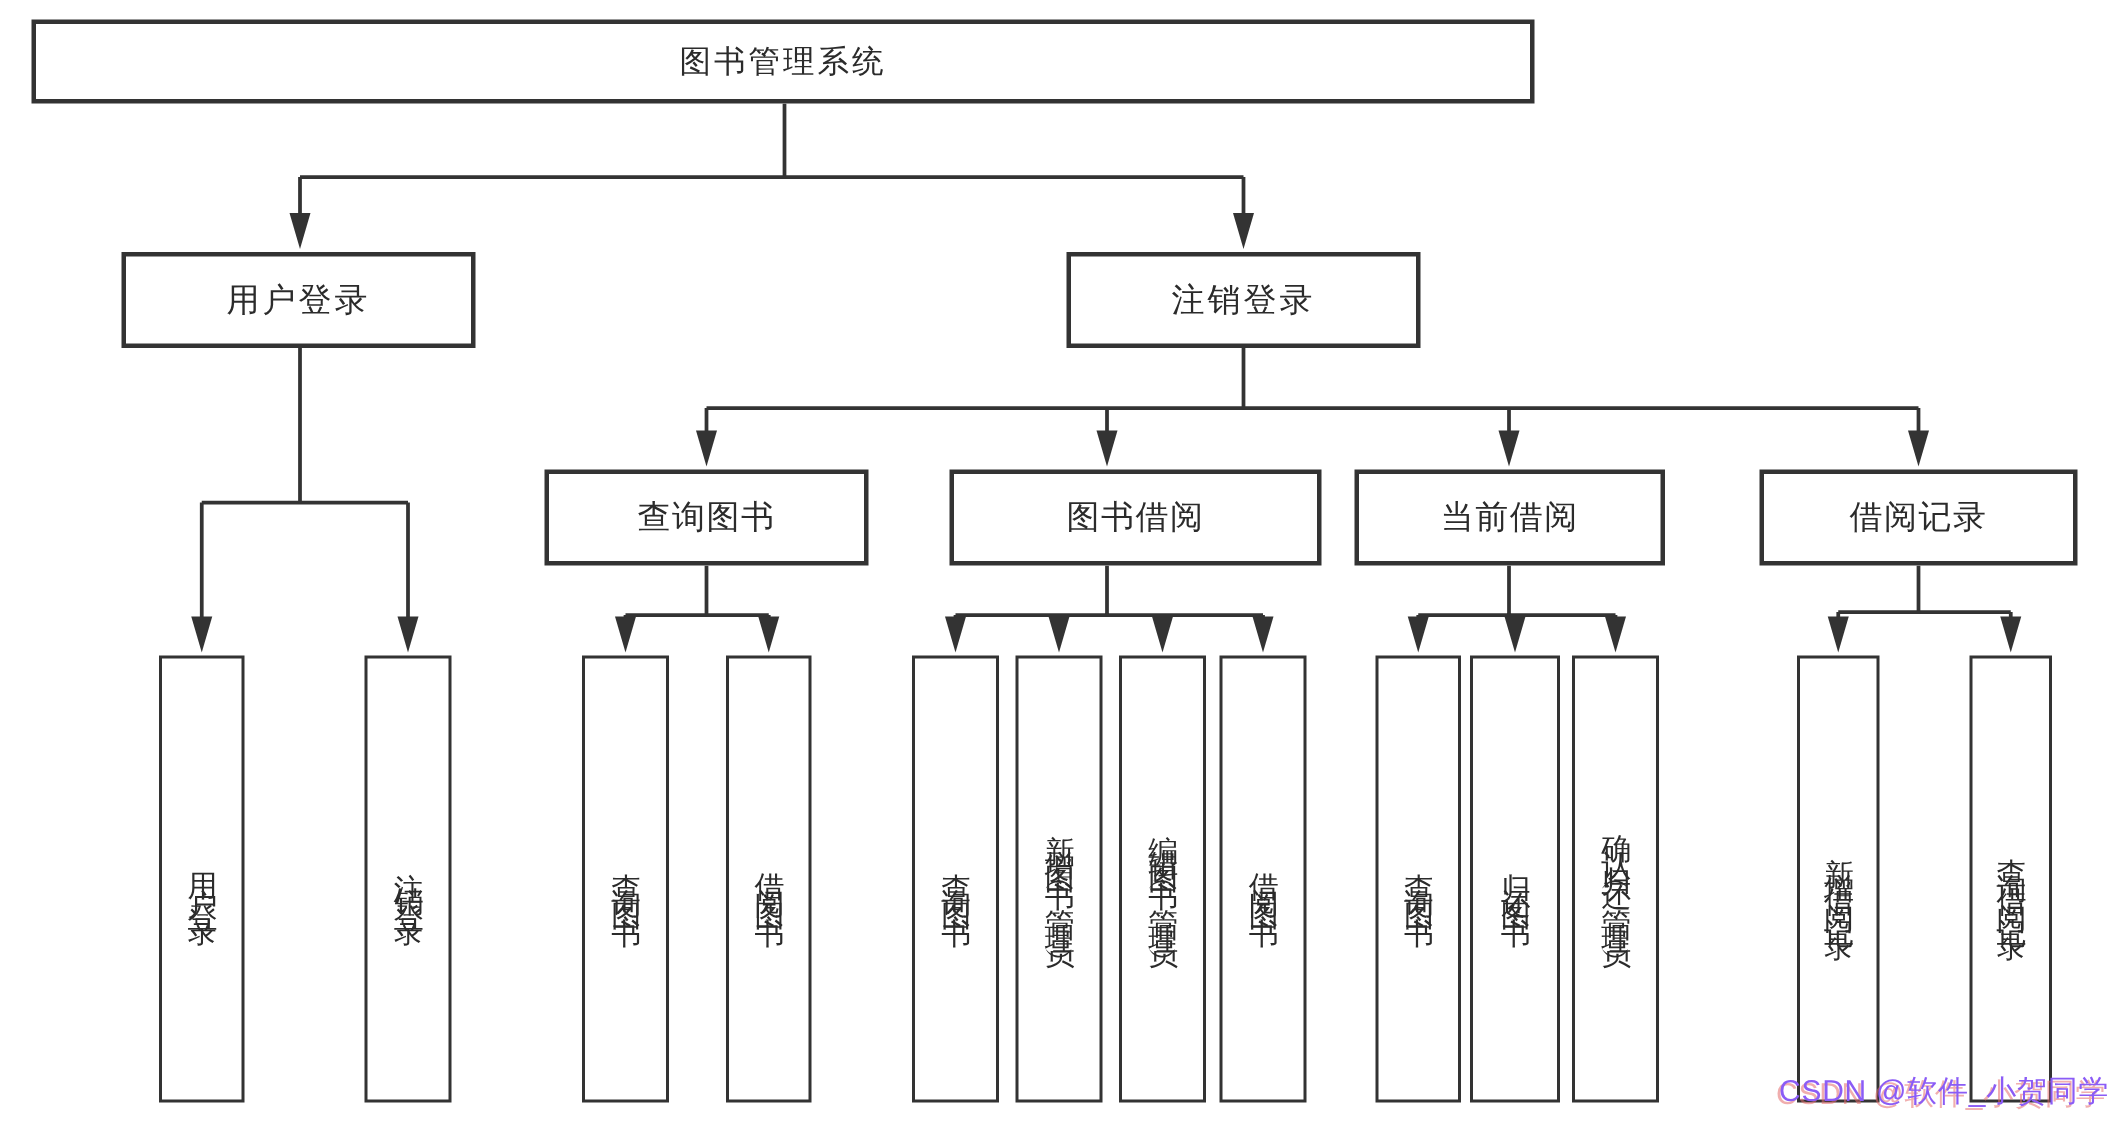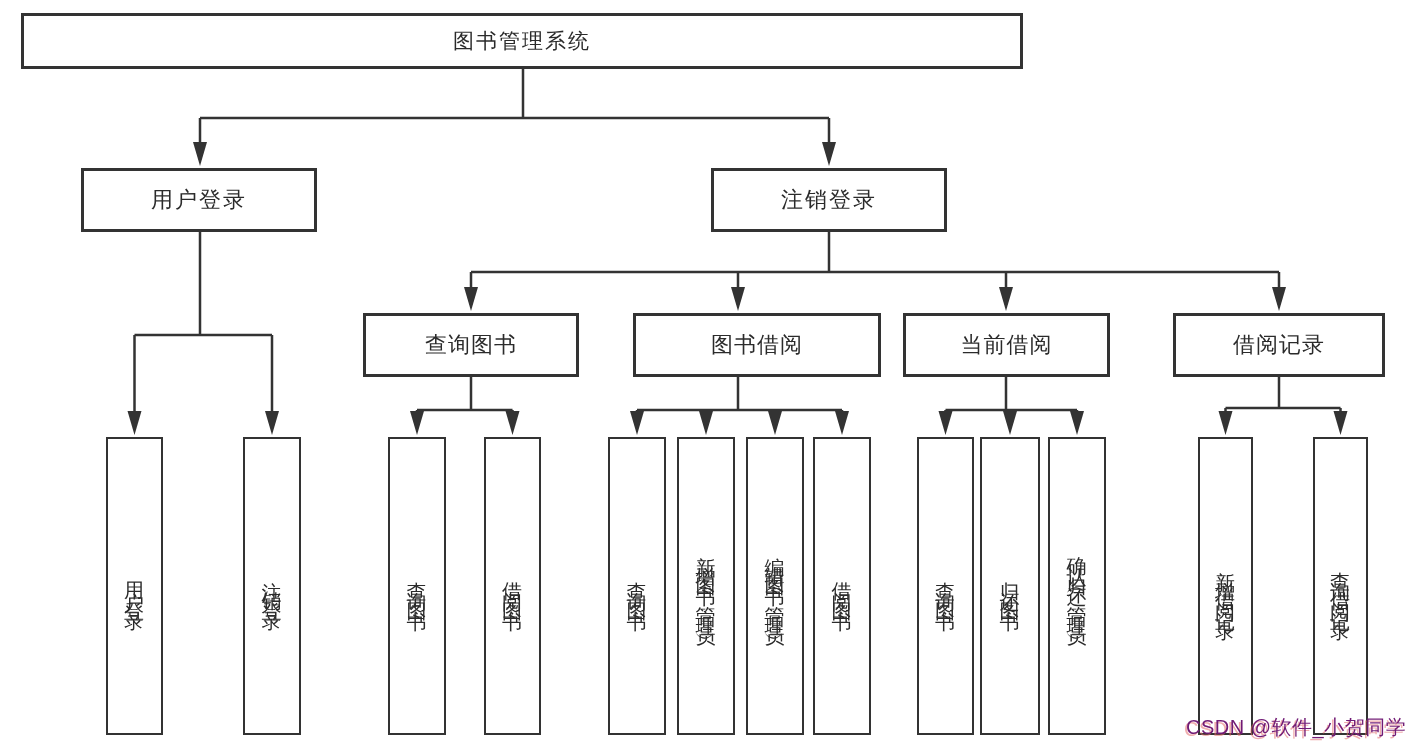--- a/index.html
+++ b/index.html
@@ -16,21 +16,21 @@
   .l2-box{font-size:22px;letter-spacing:2px;}
   .l3-box{font-size:22px;letter-spacing:1px;}
   .leaf-box{border-width:2px;}
   .vtext{
     writing-mode:vertical-rl;text-orientation:mixed;
     font-size:20px;letter-spacing:10px;line-height:1;white-space:nowrap;
   }
   #wires{position:absolute;left:0;top:0;z-index:1;}
   .watermark{
     position:absolute;left:1186px;top:714px;z-index:5;
-    font-size:20px;color:#701a75;letter-spacing:0.5px;
+    font-size:20px;color:#8b5cf6;letter-spacing:0.5px;
     text-shadow:-2px 2px 0 rgba(228,108,108,0.55);
     white-space:nowrap;
   }
 </style>
 </head>
 <body>
 
 <div id="canvas">
 
   <svg id="wires" width="1405" height="747" viewBox="0 0 1405 747">

